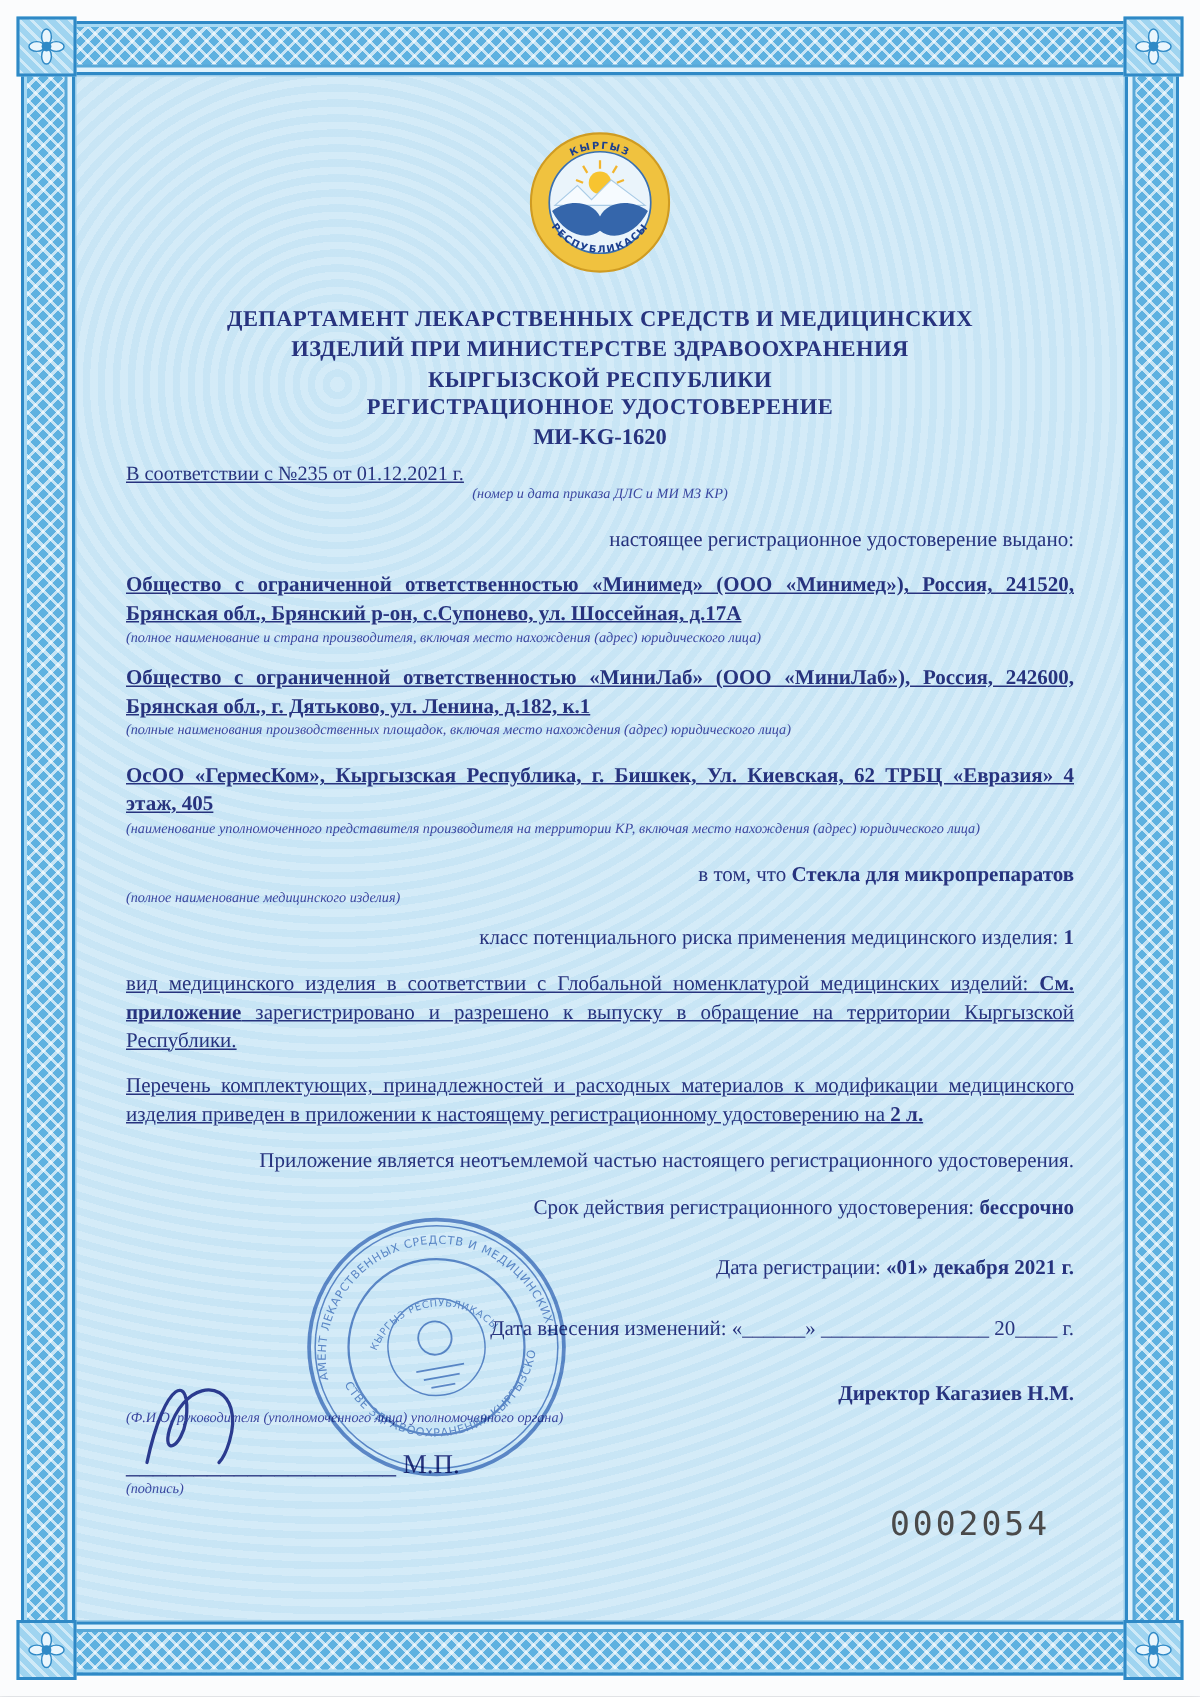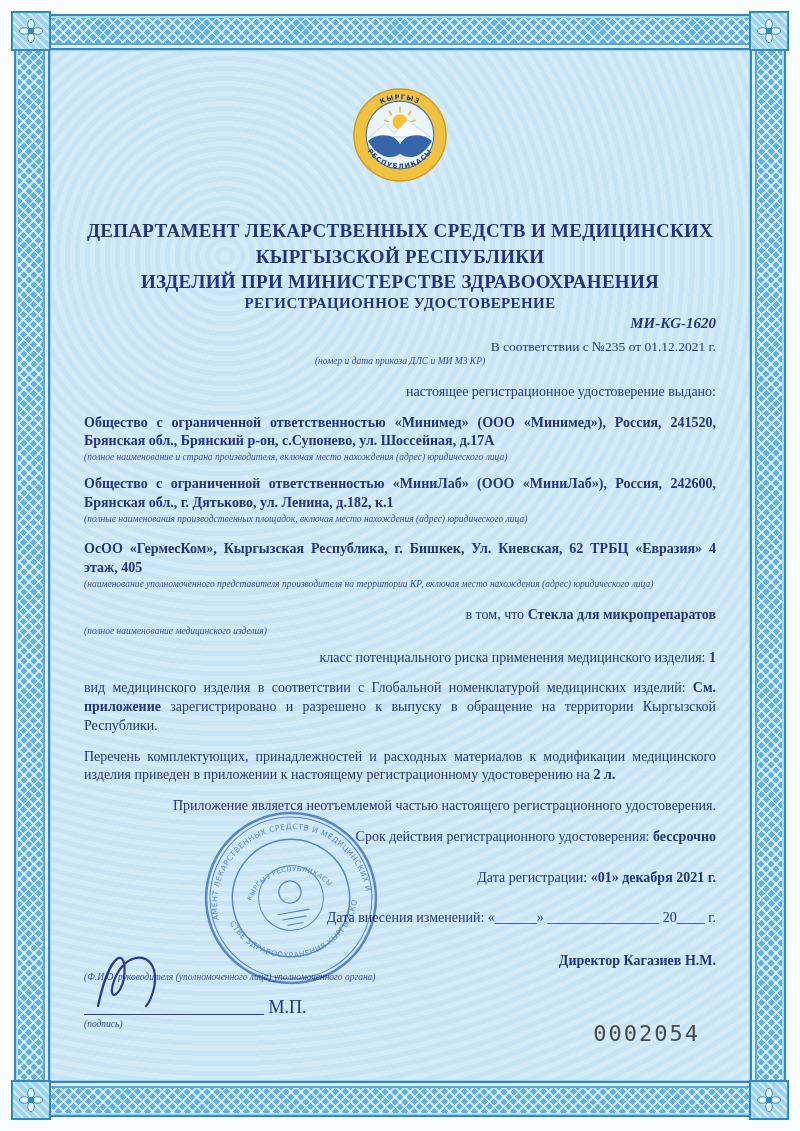--- a/index.html
+++ b/index.html
@@ -35,35 +35,35 @@
     background:
       repeating-radial-gradient(circle at 25% 20%, rgba(255,255,255,.10) 0 5px, rgba(140,195,228,.10) 5px 10px),
       #cfe9f7;
     border:2px solid #2f89c6;
     box-shadow:0 0 0 3px #dff2fc, 0 0 0 5px #58a8d8, inset 0 0 0 1px #9bcdea;
     padding:0 34px;
   }
   .emblem-wrap{text-align:center;margin-top:38px;}
   .emblem{width:94px;height:94px;}
   .emb-ring{font-size:7px;font-weight:bold;letter-spacing:1.2px;fill:#1c3f8f;font-family:"DejaVu Sans",sans-serif;}
-  .dept{margin:32px 0 0;text-align:center;font-size:19px;font-weight:bold;line-height:1.35;letter-spacing:.3px;}
+  .dept{margin:16px 0 0;text-align:center;font-size:15px;font-weight:bold;line-height:1.35;letter-spacing:.3px;}
   .doctype{text-align:center;font-size:15px;font-weight:bold;letter-spacing:.4px;}
-  .docnum{margin-top:3px;text-align:right;font-size:15px;font-weight:bold;font-style:italic;}
-  .order{margin-top:7px;text-align:right;font-size:13.5px;}
+  .docnum{margin-top:3px;text-align:center;font-size:15px;font-weight:bold;}
+  .order{margin-top:7px;text-align:left;font-size:13.5px;text-decoration:underline;}
   .caption{font-size:9.5px;font-style:italic;color:#3a47a0;line-height:1.15;margin-top:1px;}
   .caption.center{text-align:center;}
   p{margin:12px 0 0;font-size:14px;line-height:1.34;text-align:right;}
   p.mt16{margin-top:16px}p.mt18{}p.mt22{margin-top:22px}
-  .just{text-align:justify;}
+  .just{text-align:justify;text-decoration:underline;}
   .b{font-weight:bold;}
   .director{margin-top:24px;font-weight:bold;}
   .sigrow{position:relative;margin-top:14px;font-size:18px;}
   .sig-svg{position:absolute;left:6px;bottom:4px;width:120px;height:78px;pointer-events:none;}
   .serial{
-    position:absolute;right:50px;bottom:35px;
+    position:absolute;right:50px;bottom:52px;
     font-family:"DejaVu Sans Mono", monospace;font-size:22px;letter-spacing:2px;color:#4a4a4a;
   }
   .stamp{
     position:absolute;left:150px;bottom:92px;width:182px;height:182px;
     transform:rotate(-10deg);opacity:.8;mix-blend-mode:multiply;pointer-events:none;z-index:5;
   }
   .stamp-ring{font-size:7.5px;letter-spacing:.5px;fill:#4a78c0;font-family:"DejaVu Sans",sans-serif;}
   .stamp-ring.small{font-size:6.5px;}
 </style>
 </head>
@@ -139,22 +139,22 @@
           <line x1="67" y1="34" x2="62" y2="36"></line>
         </g>
         <circle cx="50" cy="36" r="8" fill="#f7c430"></circle>
         <path d="M18,52 L34,38 L44,48 L58,34 L82,52 Z" fill="#f6fbff" stroke="#a9cbe6" stroke-width="0.8"></path>
         <path d="M16,56 C28,47 45,49 50,60 C55,49 72,47 84,56 C76,72 60,78 50,70 C40,78 24,72 16,56 Z" fill="#3566ab"></path>
       </svg>
     </div>
 
     <h1 class="dept">
       <div>ДЕПАРТАМЕНТ ЛЕКАРСТВЕННЫХ СРЕДСТВ И МЕДИЦИНСКИХ</div>
+      <div>ИЗДЕЛИЙ ПРИ МИНИСТЕРСТВЕ ЗДРАВООХРАНЕНИЯ</div>
       <div>КЫРГЫЗСКОЙ РЕСПУБЛИКИ</div>
-      <div>ИЗДЕЛИЙ ПРИ МИНИСТЕРСТВЕ ЗДРАВООХРАНЕНИЯ</div>
     </h1>
 
     <div class="doctype">РЕГИСТРАЦИОННОЕ УДОСТОВЕРЕНИЕ</div>
     <div class="docnum">МИ-KG-1620</div>
     <div class="order">В соответствии с №235 от 01.12.2021 г.</div>
     <div class="caption center">(номер и дата приказа ДЛС и МИ МЗ КР)</div>
 
     <p class="mt16">настоящее регистрационное удостоверение выдано:</p>
 
     <p class="b just">Общество с ограниченной ответственностью «Минимед» (ООО «Минимед»), Россия, 241520, Брянская обл., Брянский р-он, с.Супонево, ул. Шоссейная, д.17А</p>

